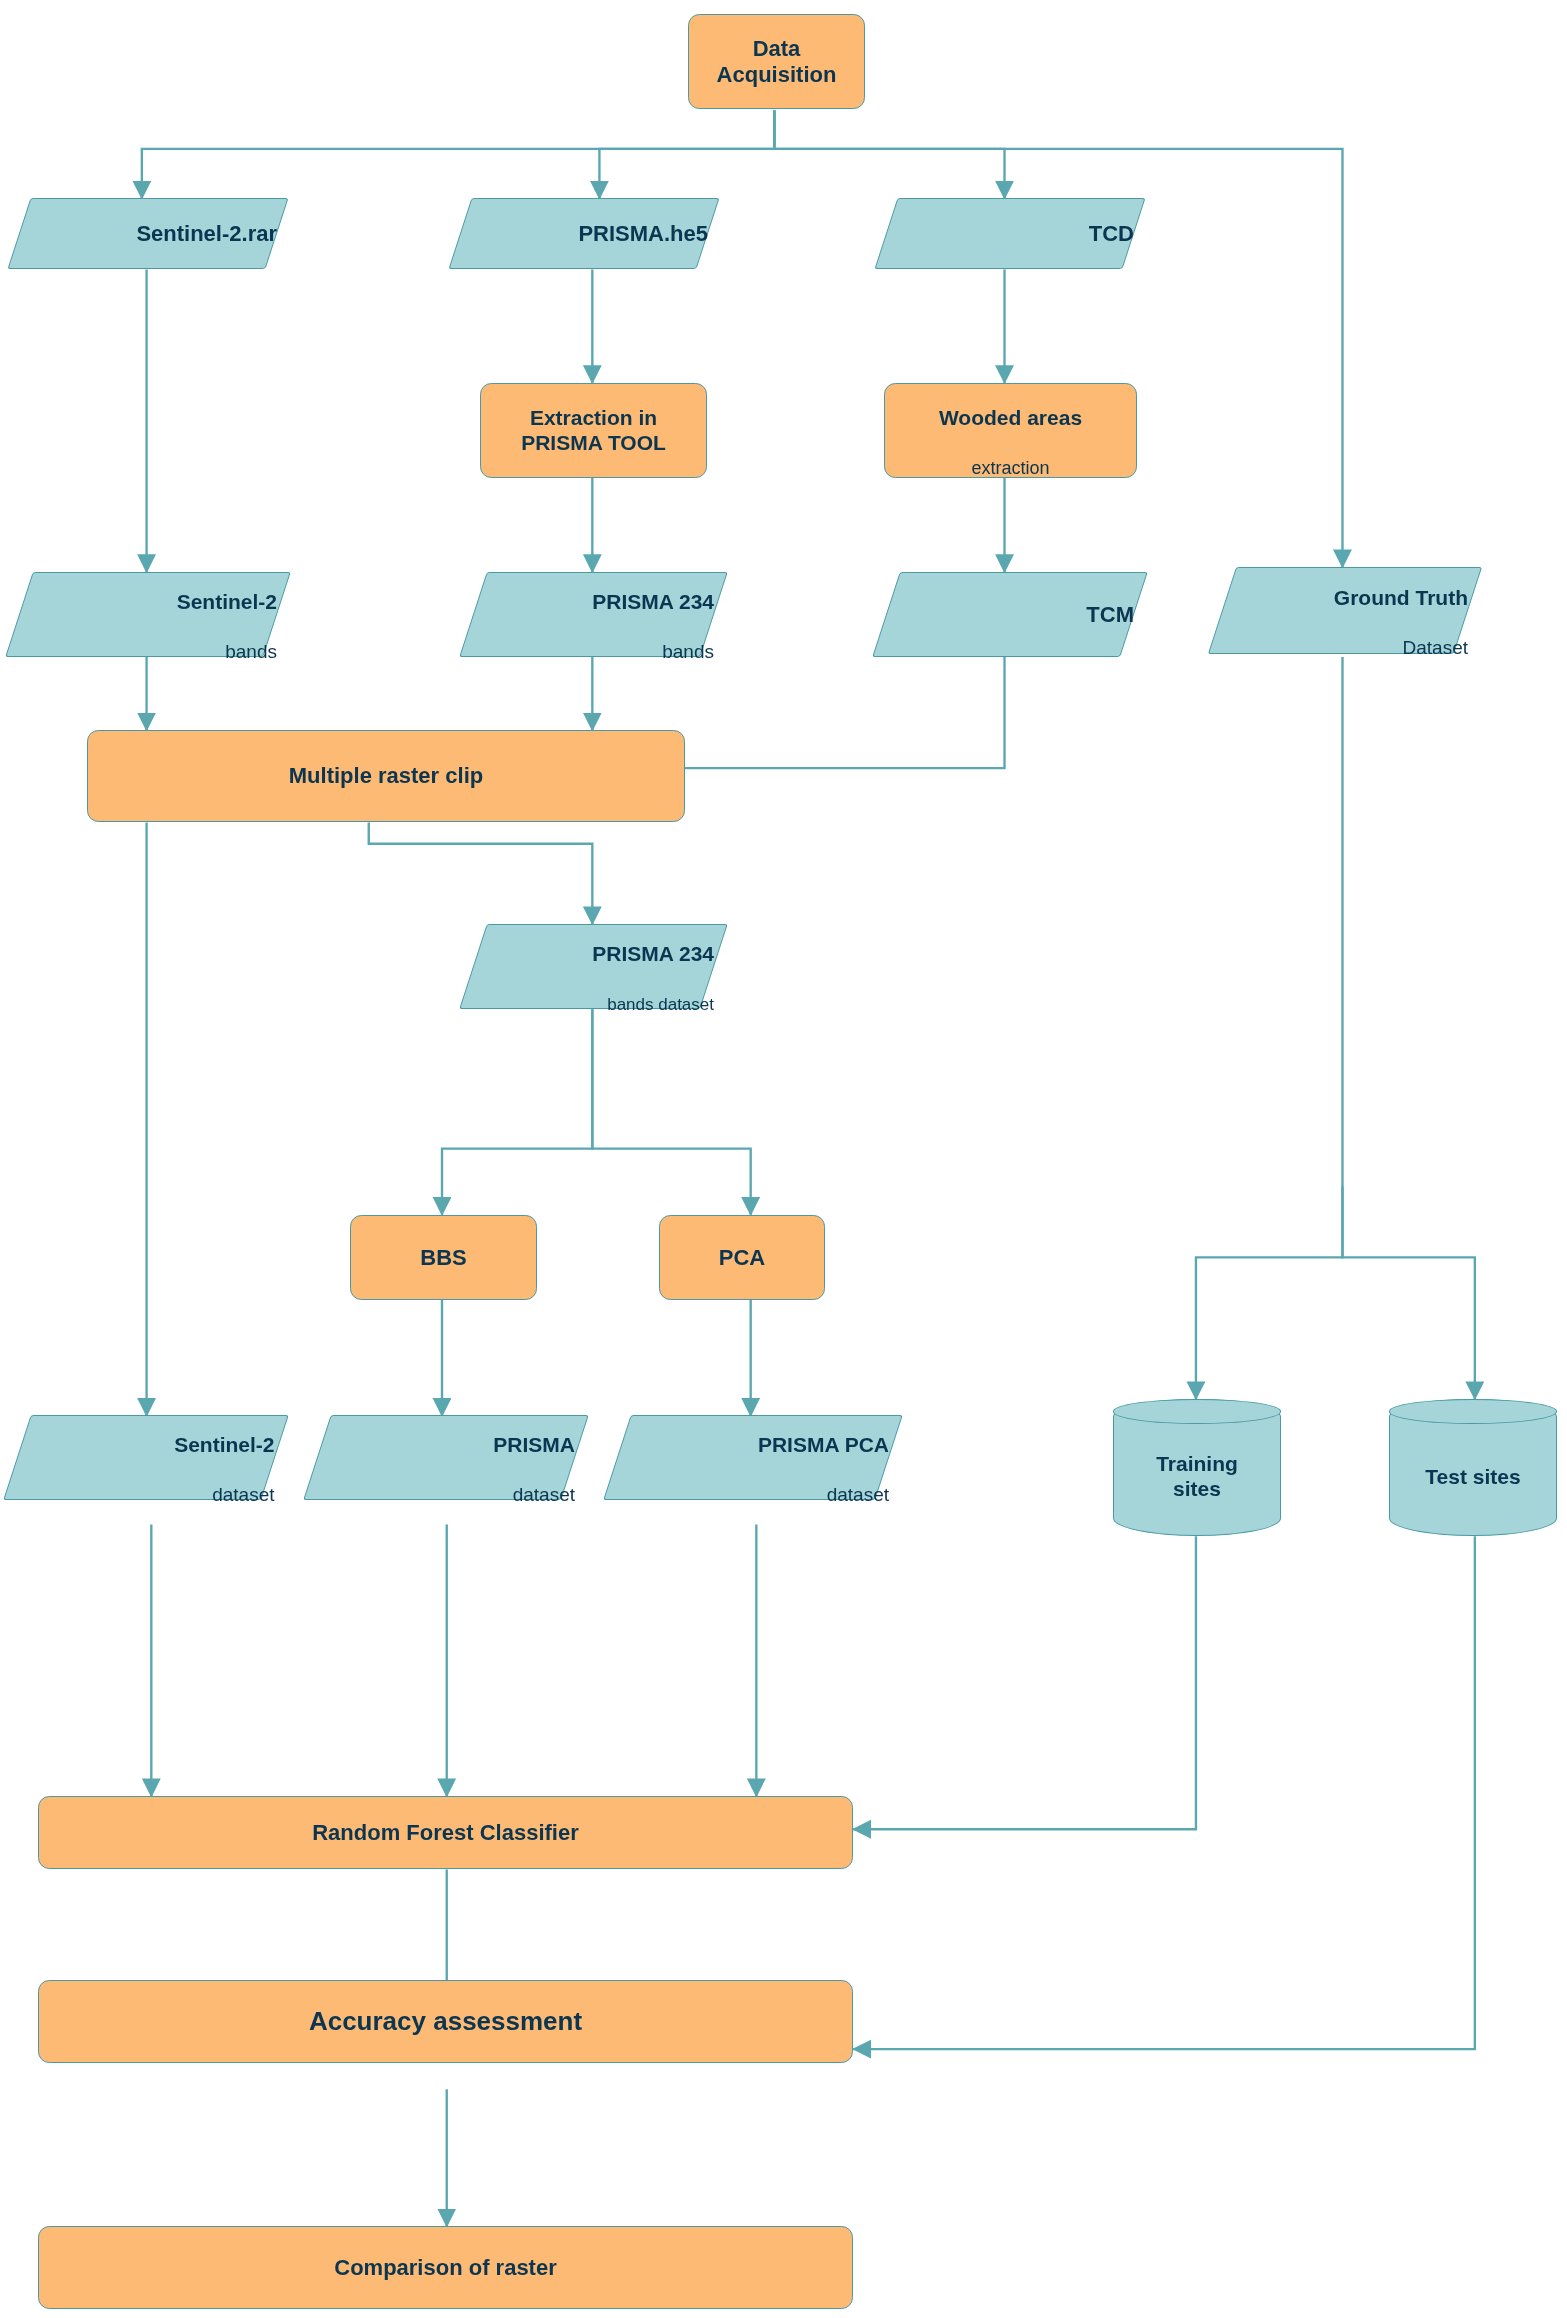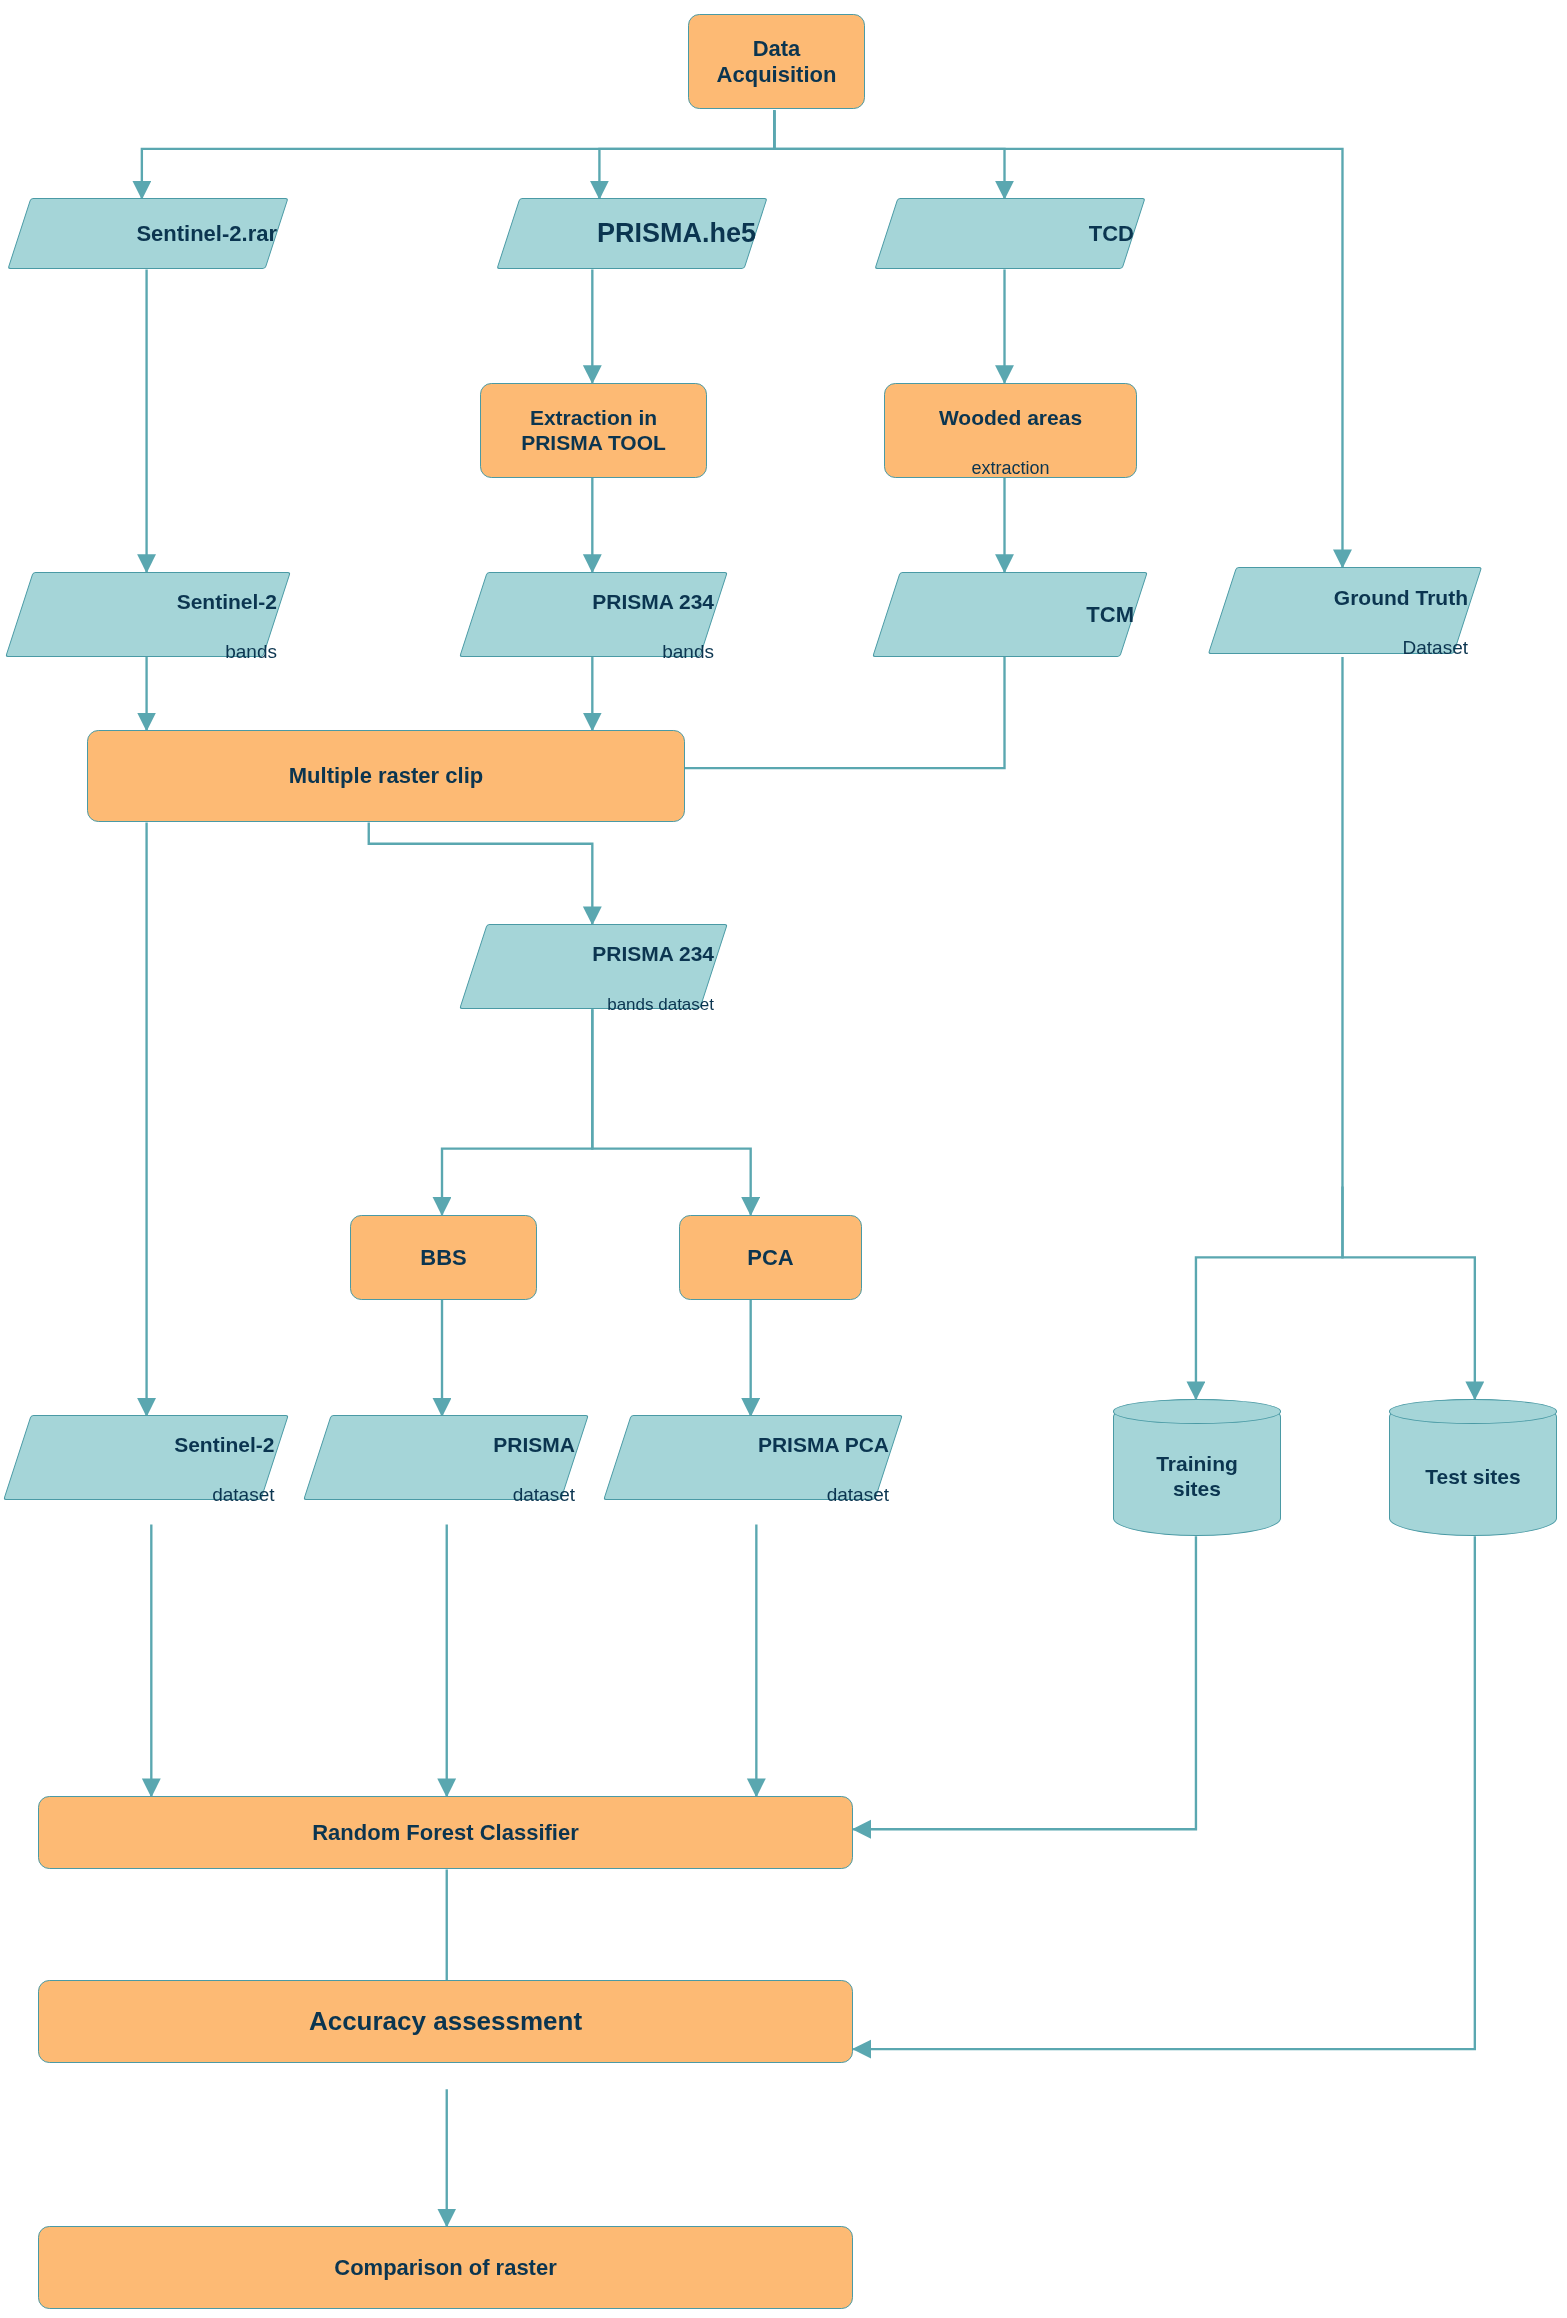--- a/index.html
+++ b/index.html
@@ -163,21 +163,21 @@
   <div class="node rect" style="left:688px; top:14px; width:177px; height:95px; font-size:22px;">
     <span class="lbl t-b">Data
 Acquisition</span>
   </div>
 
   <div class="node para" style="left:19px; top:198px; width:258px; height:71px; font-size:22px;">
     <span class="shape"></span>
     <span class="lbl t-b">Sentinel-2.rar</span>
   </div>
 
-  <div class="node para" style="left:508px; top:198px; width:248px; height:71px; font-size:27px;">
+  <div class="node para" style="left:460px; top:198px; width:248px; height:71px; font-size:22px;">
     <span class="shape"></span>
     <span class="lbl t-b">PRISMA.he5</span>
   </div>
 
   <div class="node para" style="left:886px; top:198px; width:248px; height:71px; font-size:22px;">
     <span class="shape"></span>
     <span class="lbl t-b">TCD</span>
   </div>
 
   <div class="node rect" style="left:480px; top:383px; width:227px; height:95px; font-size:21px;">
@@ -230,21 +230,21 @@
     <span class="lbl">
       <span class="t-b">PRISMA 234</span><br>
       <span class="sm" style="font-size:17px;">bands dataset</span>
     </span>
   </div>
 
   <div class="node rect" style="left:350px; top:1215px; width:187px; height:85px; font-size:22px;">
     <span class="lbl t-b">BBS</span>
   </div>
 
-  <div class="node rect" style="left:659px; top:1215px; width:183px; height:85px; font-size:22px;margin-left:20px;">
+  <div class="node rect" style="left:659px; top:1215px; width:166px; height:85px; font-size:22px;">
     <span class="lbl t-b">PCA</span>
   </div>
 
   <div class="node para" style="left:16.5px; top:1415px; width:258px; height:85px; font-size:21px;">
     <span class="shape"></span>
     <span class="lbl">
       <span class="t-b">Sentinel-2</span><br>
       <span class="sm" style="font-size:19px;">dataset</span>
     </span>
   </div>

